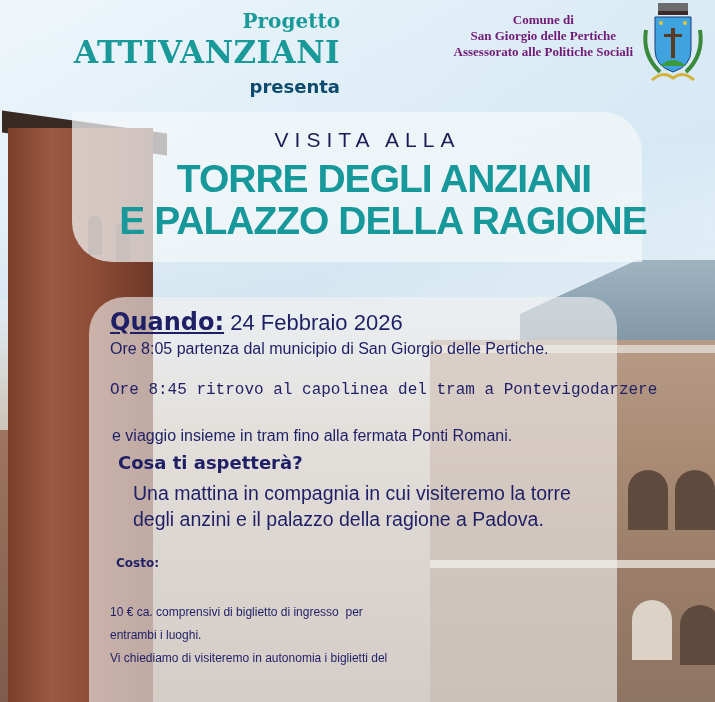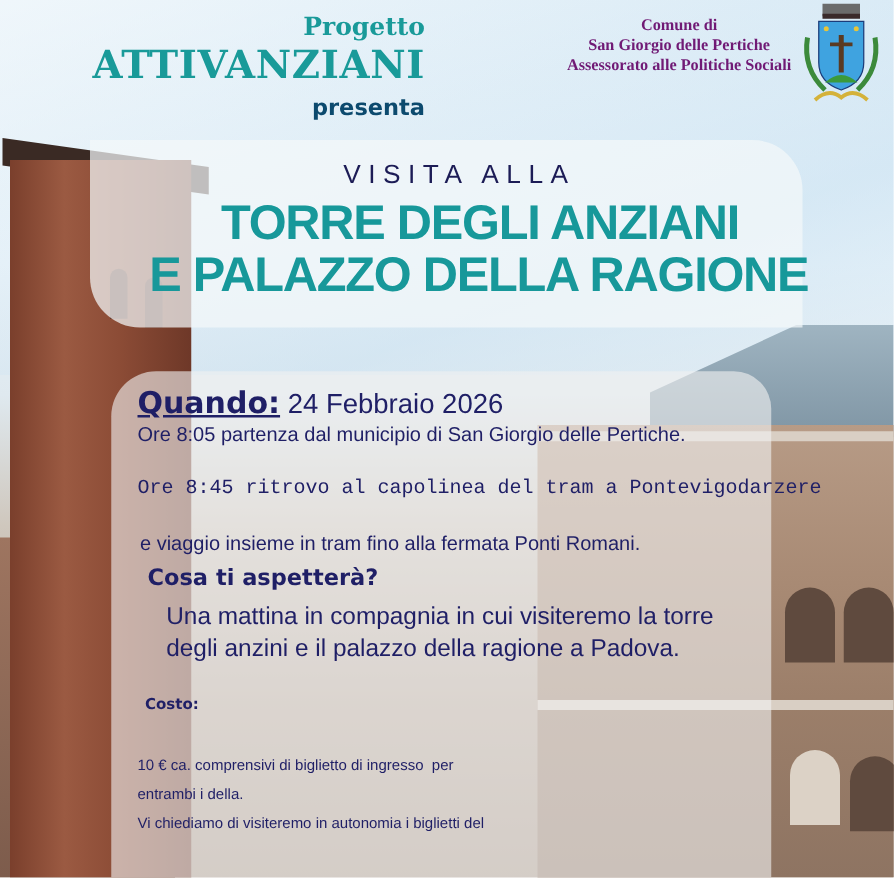--- a/index.html
+++ b/index.html
@@ -121,15 +121,15 @@
 
 <div class="txt cosa-h">Cosa ti aspetterà?</div>
 <div class="txt cosa-b">
   <div>Una mattina in compagnia in cui visiteremo la torre</div>
   <div>degli anzini e il palazzo della ragione a Padova.</div>
 </div>
 
 <div class="txt costo-h">Costo:</div>
 <div class="txt costo-b">
   <div style="white-space:pre">10 € ca. comprensivi di biglietto di ingresso  per</div>
-  <div>entrambi i della.</div>
+  <div>entrambi i luoghi.</div>
   <div>Vi chiediamo di visiteremo in autonomia i biglietti del</div>
 </div>
 
 </body></html>

